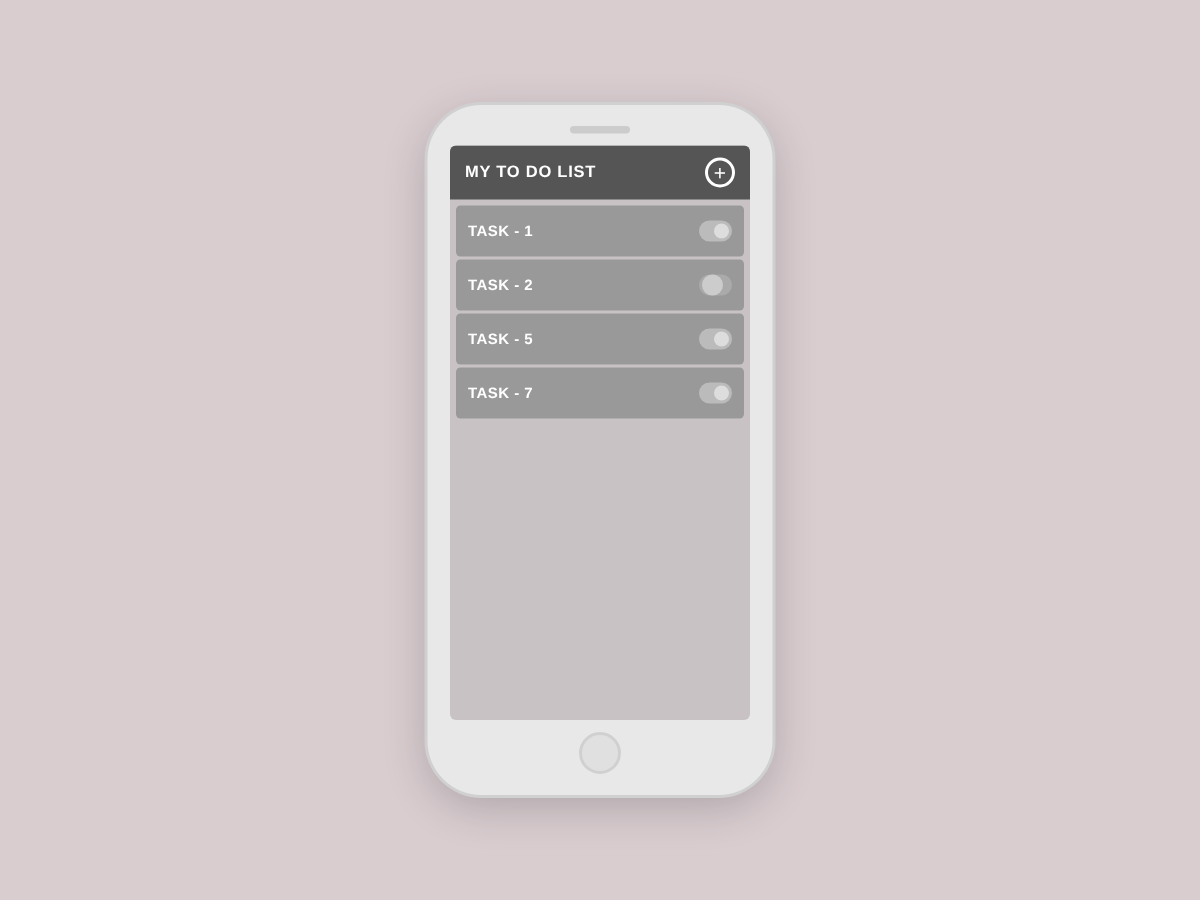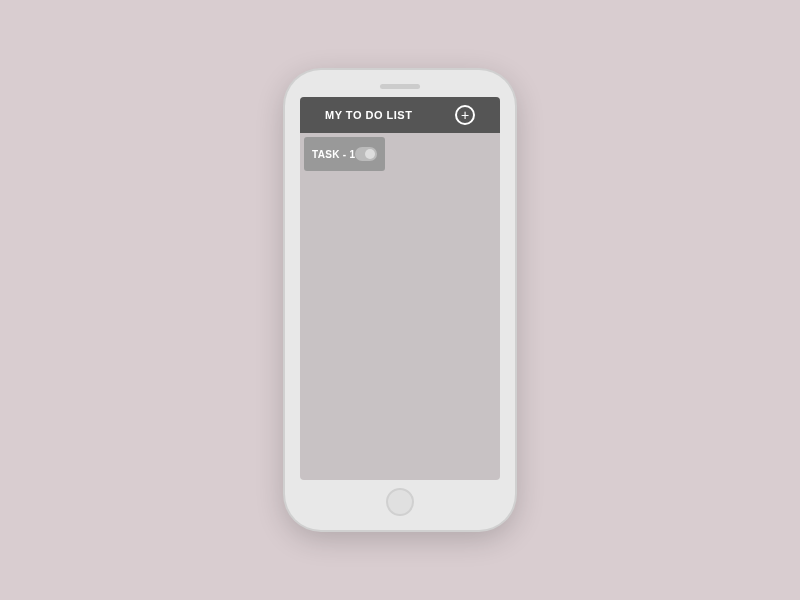--- a/index.html
+++ b/index.html
@@ -48,21 +48,21 @@
       display: flex;
       flex-direction: column;
     }
 
     .header {
       background: #555555;
       height: 36px;
       display: flex;
       align-items: center;
       justify-content: space-between;
-      padding: 0 25px;
+      padding: 0 10px;
       flex-shrink: 0;
     }
 
     .header-title {
       color: #ffffff;
       font-size: 11px;
       font-weight: bold;
       letter-spacing: 0.5px;
     }
 
@@ -80,21 +80,21 @@
 
     .header-add-btn span {
       color: #ffffff;
       font-size: 14px;
       line-height: 1;
       margin-top: -1px;
     }
 
     .task-list {
       display: flex;
-      flex-direction: row;
+      flex-direction: column;
       gap: 2px;
       padding: 4px 4px;
       overflow: hidden;
     }
 
     .task-row {
       background: #999999;
       border-radius: 3px;
       height: 34px;
       display: flex;
@@ -166,16 +166,34 @@
         <span>+</span>
       </div>
     </div>
     <div class="task-list">
     <div class="task-row">
           <span class="task-label">TASK - 1</span>
           <div class="task-toggle">
             <div class="knob"></div>
           </div>
         </div>
+        <div class="task-row active">
+          <span class="task-label">TASK - 2</span>
+          <div class="task-toggle">
+            <div class="knob"></div>
+          </div>
+        </div>
+        <div class="task-row">
+          <span class="task-label">TASK - 5</span>
+          <div class="task-toggle">
+            <div class="knob"></div>
+          </div>
+        </div>
+        <div class="task-row">
+          <span class="task-label">TASK - 7</span>
+          <div class="task-toggle">
+            <div class="knob"></div>
+          </div>
+        </div>
       </div>
   </div>
   <div class="phone-home"></div>
 </div>
 
 </body></html>

